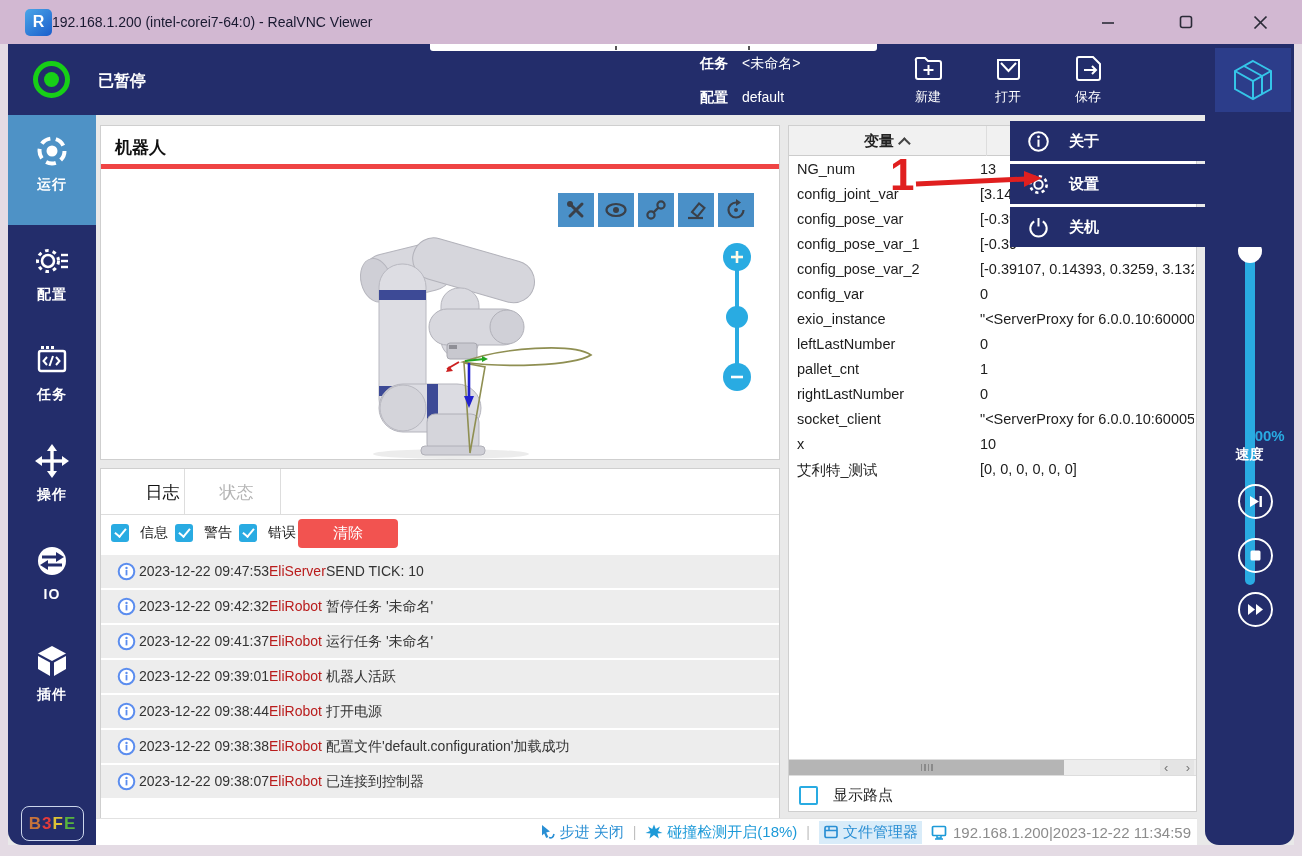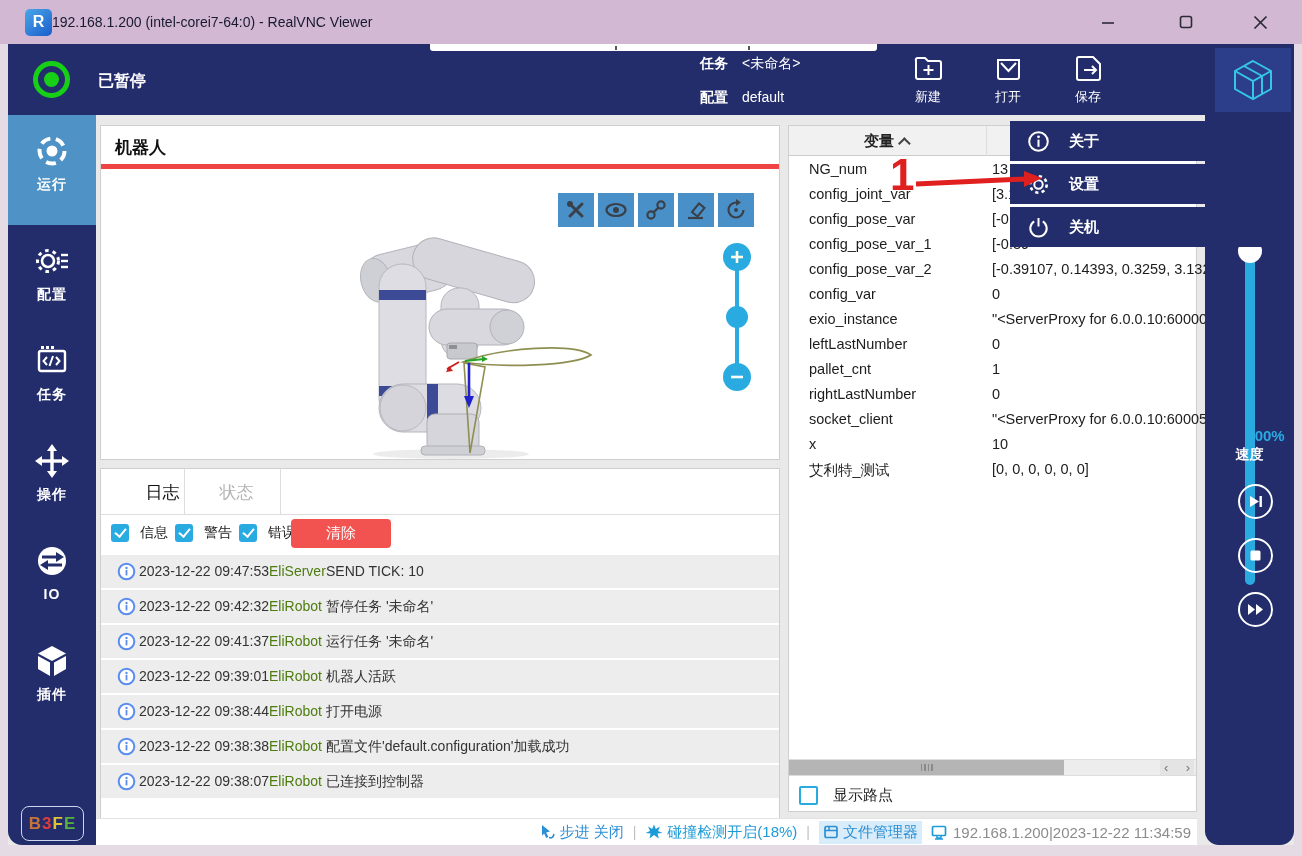--- a/index.html
+++ b/index.html
@@ -70,34 +70,34 @@
   .logpanel { left:92px; top:424px; width:680px; height:352px; background:#fff; border:1px solid #cfcfcf; }
   .tabsrow { left:0; top:0; width:678px; height:46px; border-bottom:1px solid #ddd; }
   .tab { top:0; height:46px; display:flex; align-items:center; justify-content:center; font-size:17px; border-right:1px solid #ddd; }
   .tab.t0 { left:0; width:84px; color:#111; font-weight:normal;padding-left:40px; }
   .tab.t1 { left:92px; width:88px; color:#b4b4b4; }
   .filters { left:0; top:46px; width:678px; height:37px; }
   .fcheck { top:9px; display:flex; align-items:center; }
   .cbox { width:18px; height:18px; background:#29abe2; border-radius:3px; }
   .cbox::after { content:""; display:block; width:5px; height:9px; border-right:2px solid #fff; border-bottom:2px solid #fff; transform:rotate(40deg); margin:2px auto 0; }
   .fcheck .cap { font-size:14px; color:#222; margin-left:11px; }
-  .clearbtn { left:190px; top:4px; width:100px; height:29px; background:#f25350; border-radius:4px; color:#fff; font-size:15px; display:flex; align-items:center; justify-content:center; }
+  .clearbtn { left:197px; top:4px; width:100px; height:29px; background:#f25350; border-radius:4px; color:#fff; font-size:15px; display:flex; align-items:center; justify-content:center; }
   .logrow { left:0; width:678px; height:33px; background:#ededed; }
   .logrow .ico { position:absolute; left:16px; top:7px; }
   .logrow .t { position:absolute; left:38px; top:8px; font-size:14px; color:#333; }
-  .logrow .s { position:absolute; left:168px; top:8px; font-size:14px; color:#4d7c0f; }
+  .logrow .s { position:absolute; left:168px; top:8px; font-size:14px; color:#b91c1c; }
   .logrow .m { position:absolute; left:225px; top:8px; font-size:14px; color:#333; white-space:nowrap; }
 
   
   .varspanel { left:780px; top:81px; width:409px; height:687px; background:#fff; border:1px solid #cfcfcf; }
   .vhead { left:0; top:0; width:407px; height:30px; background:#f1f1f1; border-bottom:1px solid #ccc; }
   .vhead .cap { position:absolute; left:0; top:6px; width:197px; text-align:center; font-size:15px; font-weight:bold; color:#222; }
   .vhead .div { position:absolute; left:197px; top:0; width:1px; height:30px; background:#ddd; }
   .caret { display:inline-block; width:9px; height:9px; border-left:2px solid #444; border-top:2px solid #444; transform:rotate(45deg) translateY(3px); margin-left:8px; }
-  .vrow { left:12px; width:407px; height:25px; }
+  .vrow { left:0; width:407px; height:25px; }
   .vrow .n { position:absolute; left:8px; top:4px; font-size:14.5px; color:#1c1c1c; }
   .vrow .v { position:absolute; left:191px; top:4px; font-size:14.5px; color:#1c1c1c; white-space:nowrap; overflow:hidden; width:214px; }
   .hscroll { left:0; top:633px; width:407px; height:17px; background:#ededed; border-top:1px solid #ddd; border-bottom:1px solid #ddd; }
   .hthumb { position:absolute; left:0; top:0; width:275px; height:15px; background:#b5b5b5; display:flex; align-items:center; justify-content:center; gap:2px; }
   .hthumb i { width:1.5px; height:7px; background:#8a8a8a; }
   .harrows { position:absolute; right:2px; top:0; width:34px; height:15px; display:flex; align-items:center; justify-content:space-between; padding:0 4px; background:#e4e4e4; color:#777; font-size:13px; }
   .wpcheck { left:10px; top:660px; display:flex; align-items:center; }
   .wpbox { width:19px; height:19px; border:2px solid #29abe2; border-radius:2px; background:#fff; }
   .wpcheck .cap { margin-left:15px; font-size:15px; color:#222; }
 

